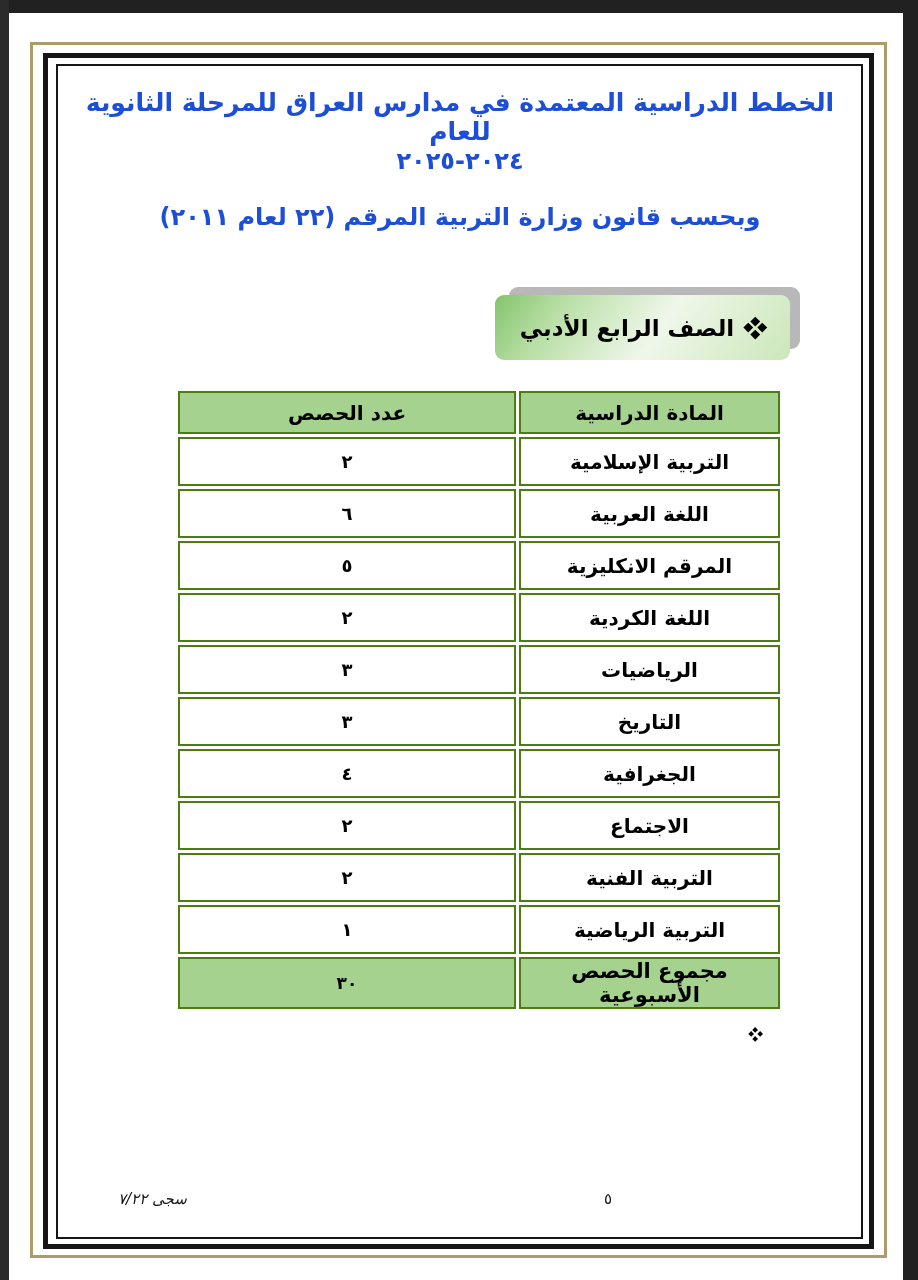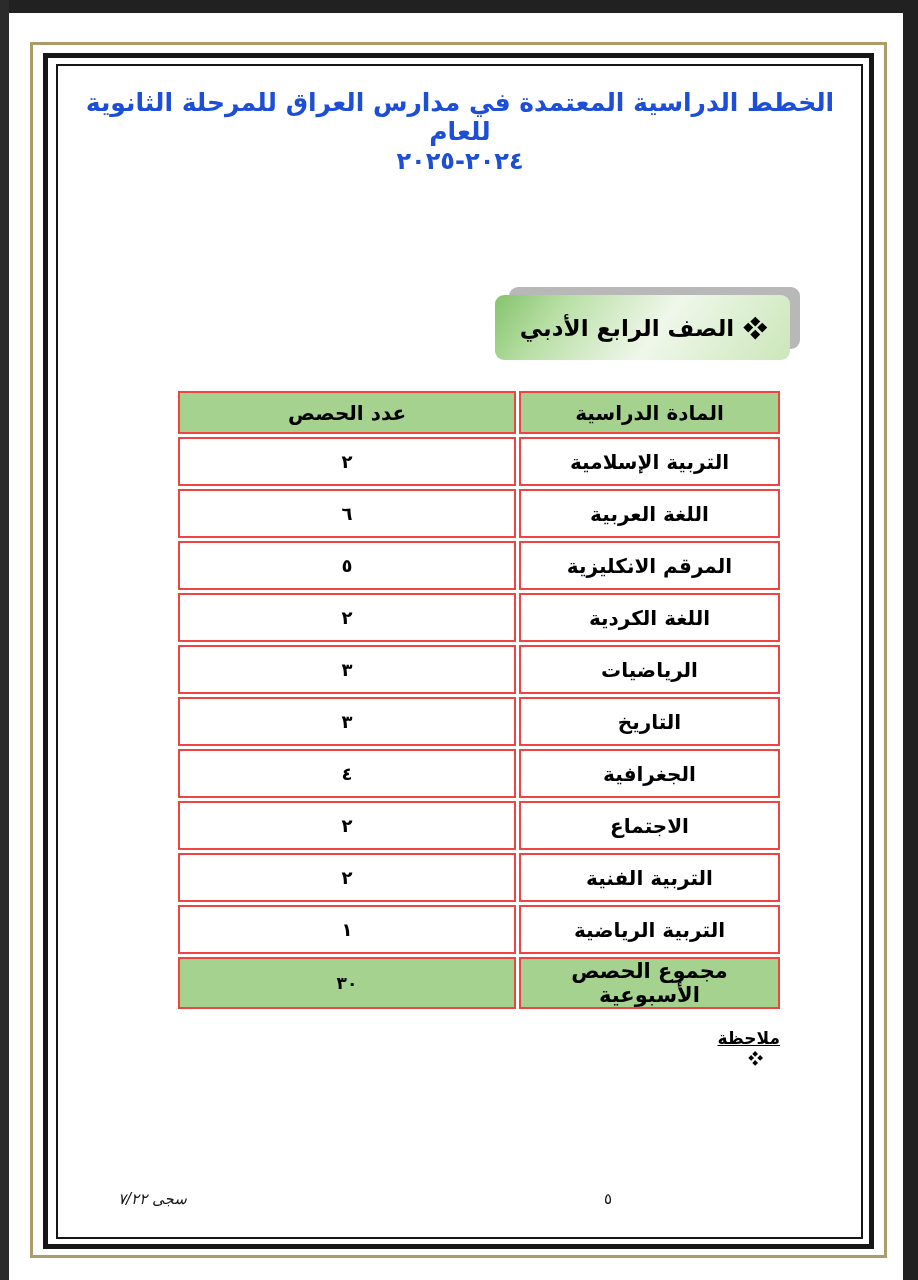--- a/index.html
+++ b/index.html
@@ -52,21 +52,21 @@
   .dmd-sm i:nth-child(3){left:8.7px;top:4.35px;}
   .dmd-sm i:nth-child(4){left:4.35px;top:8.7px;}
 
   
   .subjects-table{
     position:absolute;left:175px;top:388px;
     border-collapse:separate;border-spacing:3px;
     font-weight:bold;color:#000;background:transparent;
   }
   .subjects-table th,.subjects-table td{
-    border:2px solid #ef4444;background:#fff;
+    border:2px solid #4d7c0f;background:#fff;
     text-align:center;vertical-align:middle;padding:0;
   }
   .subjects-table thead th{background:#a6d28f;height:39px;font-size:20px;}
   .subjects-table tbody td{height:45px;}
   .subject-col{width:257px;margin-left:8px;}
   .count-col{width:334px;}
   td.subject-cell{font-size:20px;}
   td.count-cell{font-size:18px;}
   .total-row td{background:#a6d28f;height:56px;}
   .total-row td.subject-cell{font-size:21px;}
@@ -90,20 +90,21 @@
   <div class="band band-top"></div>
   <div class="band band-left"></div>
   <div class="band band-right"></div>
 
   <div class="frame frame-gold"></div>
   <div class="frame frame-thick"></div>
   <div class="frame frame-thin"></div>
 
   <div class="title-line t1" dir="rtl">الخطط الدراسية المعتمدة في مدارس العراق للمرحلة الثانوية للعام</div>
   <div class="title-line t2" dir="rtl">٢٠٢٤-٢٠٢٥</div>
+  <div class="title-line t3" dir="rtl">وبحسب قانون وزارة التربية المرقم (٢٢ لعام ٢٠١١)</div>
 
   <div class="section-wrap">
     <div class="section-shadow"></div>
     <div class="section-green">
       <span class="dmd dmd-lg">
           <i></i>
           <i></i>
           <i></i>
           <i></i>
         </span>
@@ -164,21 +165,20 @@
         <td class="count-cell">١</td>
       </tr>
       <tr class="total-row">
         <td class="subject-cell">مجموع الحصص الأسبوعية</td>
         <td class="count-cell">٣٠</td>
       </tr>
     </tbody>
   </table>
 
   <div class="notes">
-    <div class="notes-heading">ملاحظة</div>
     <div class="note-item">
       <span class="dmd dmd-sm">
           <i></i>
           <i></i>
           <i></i>
           <i></i>
         </span>
     </div>
   </div>
 

